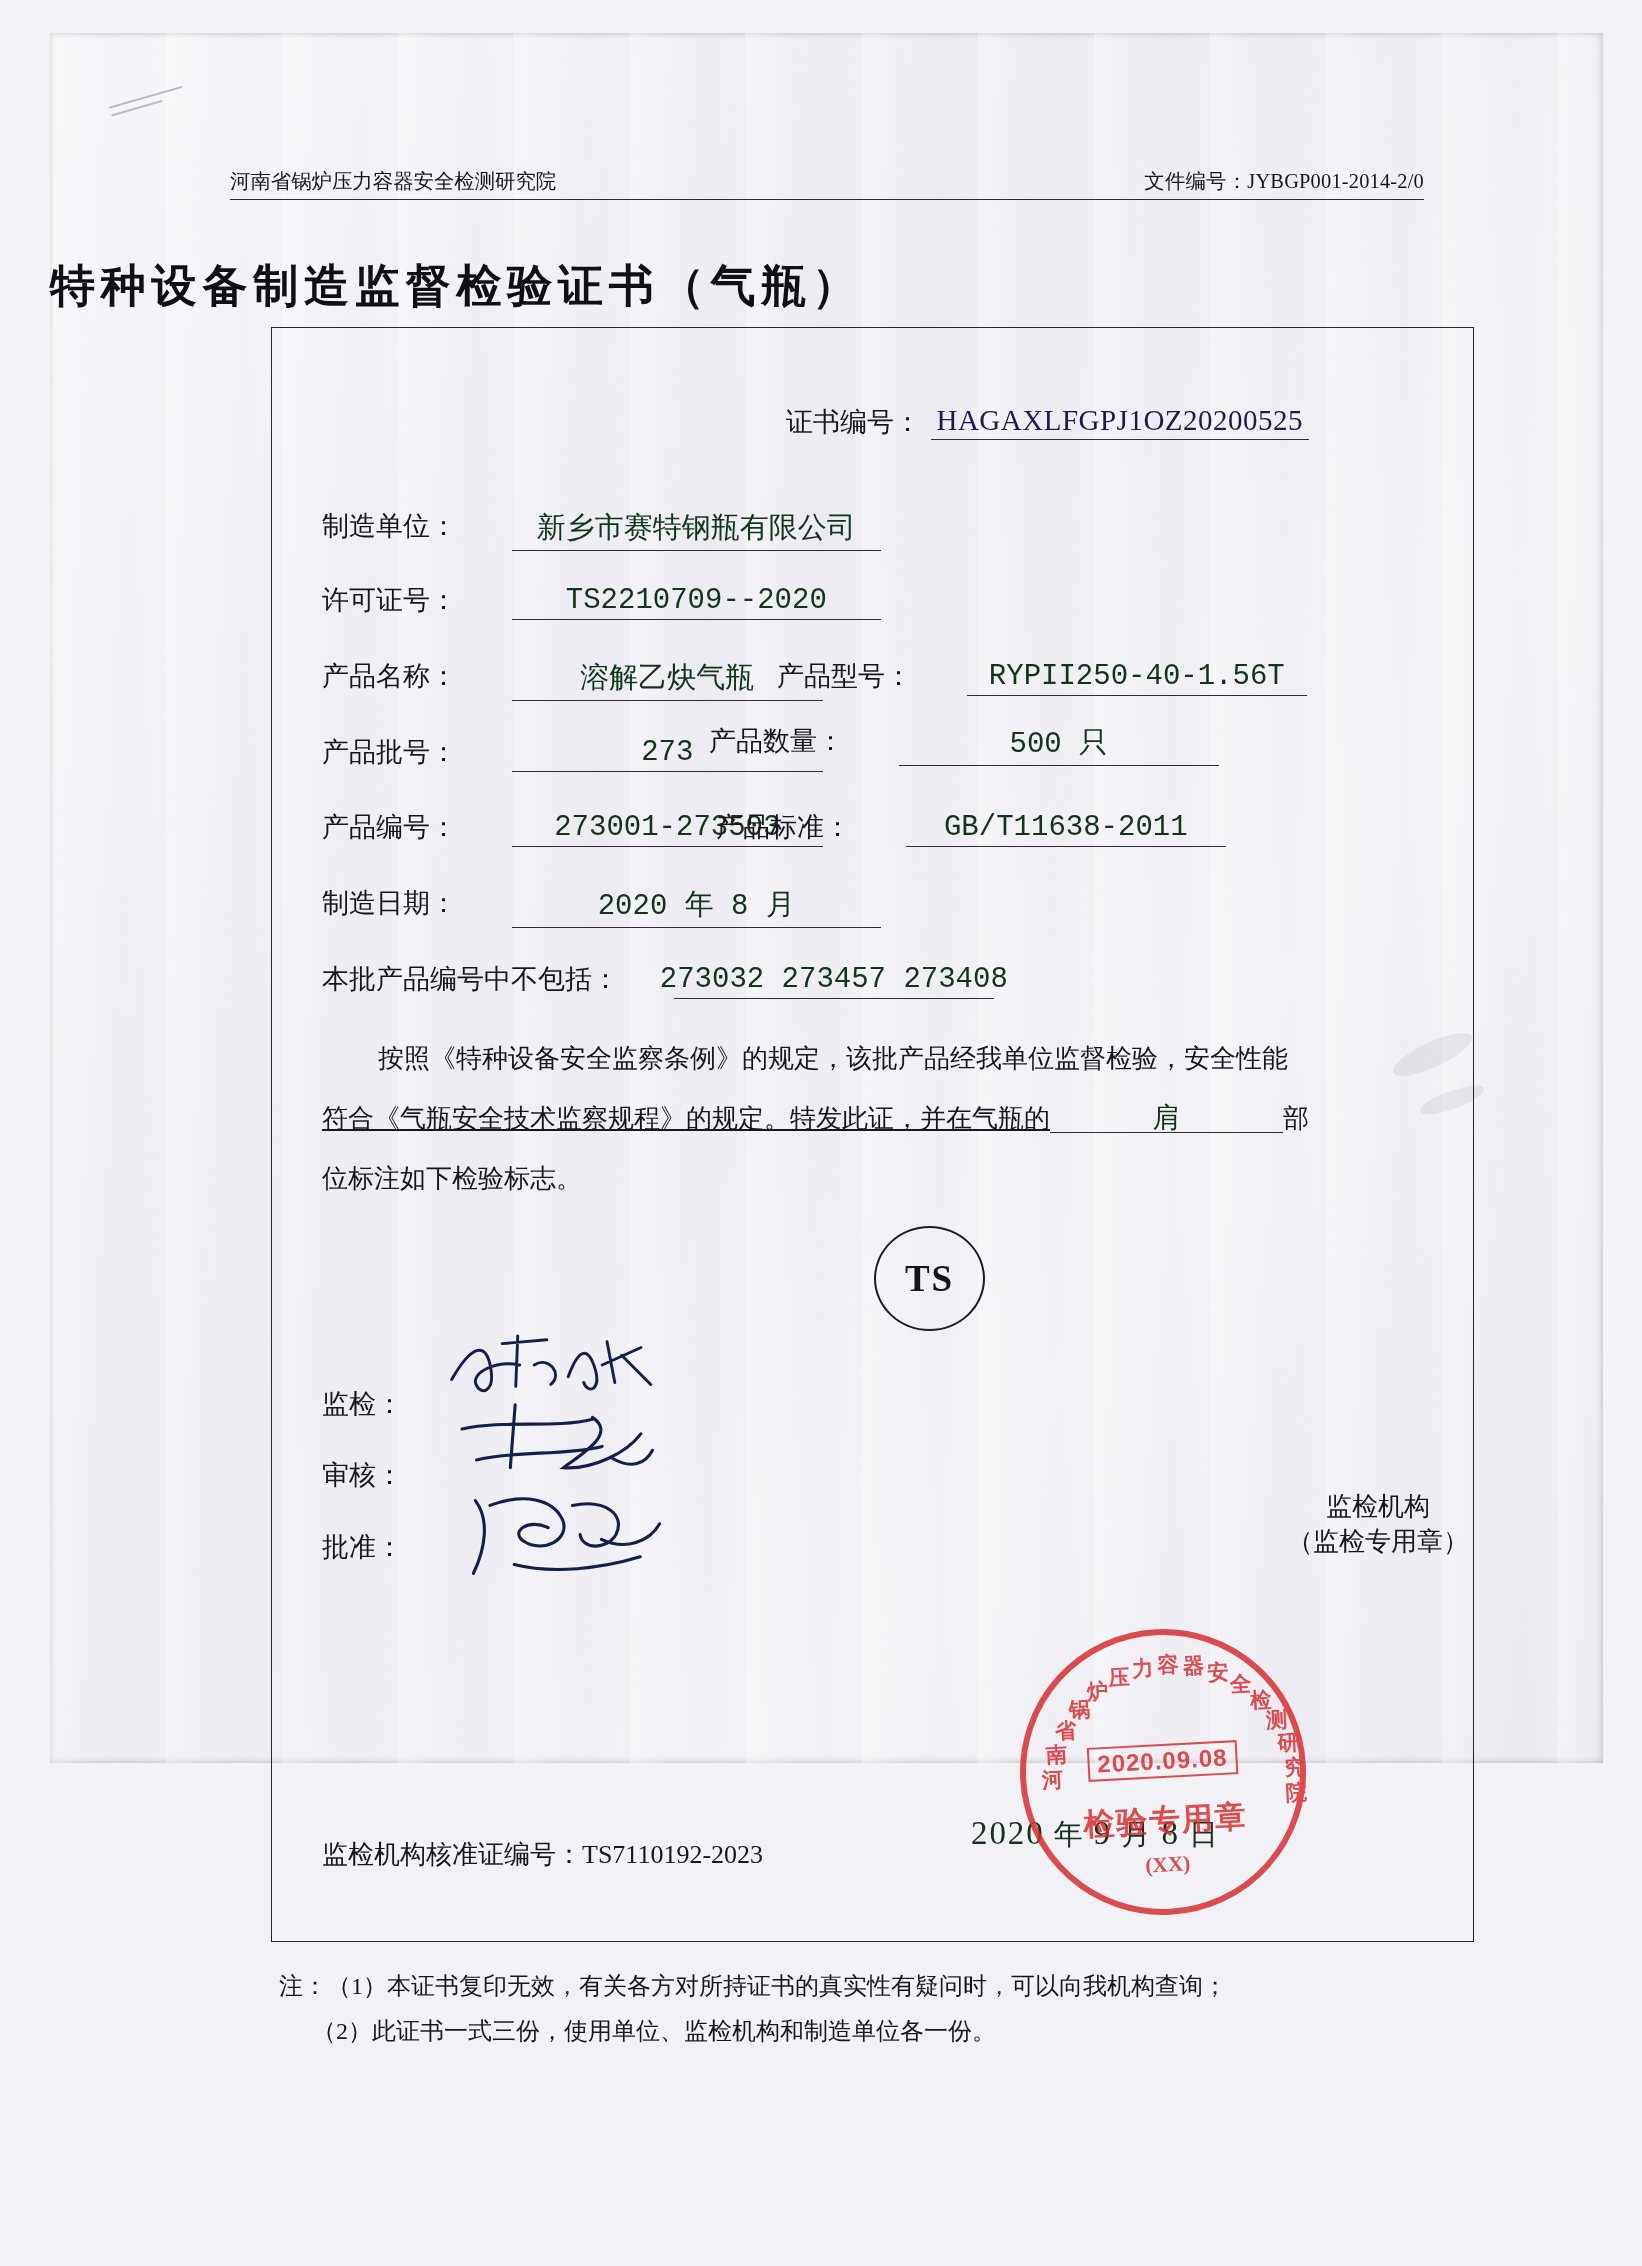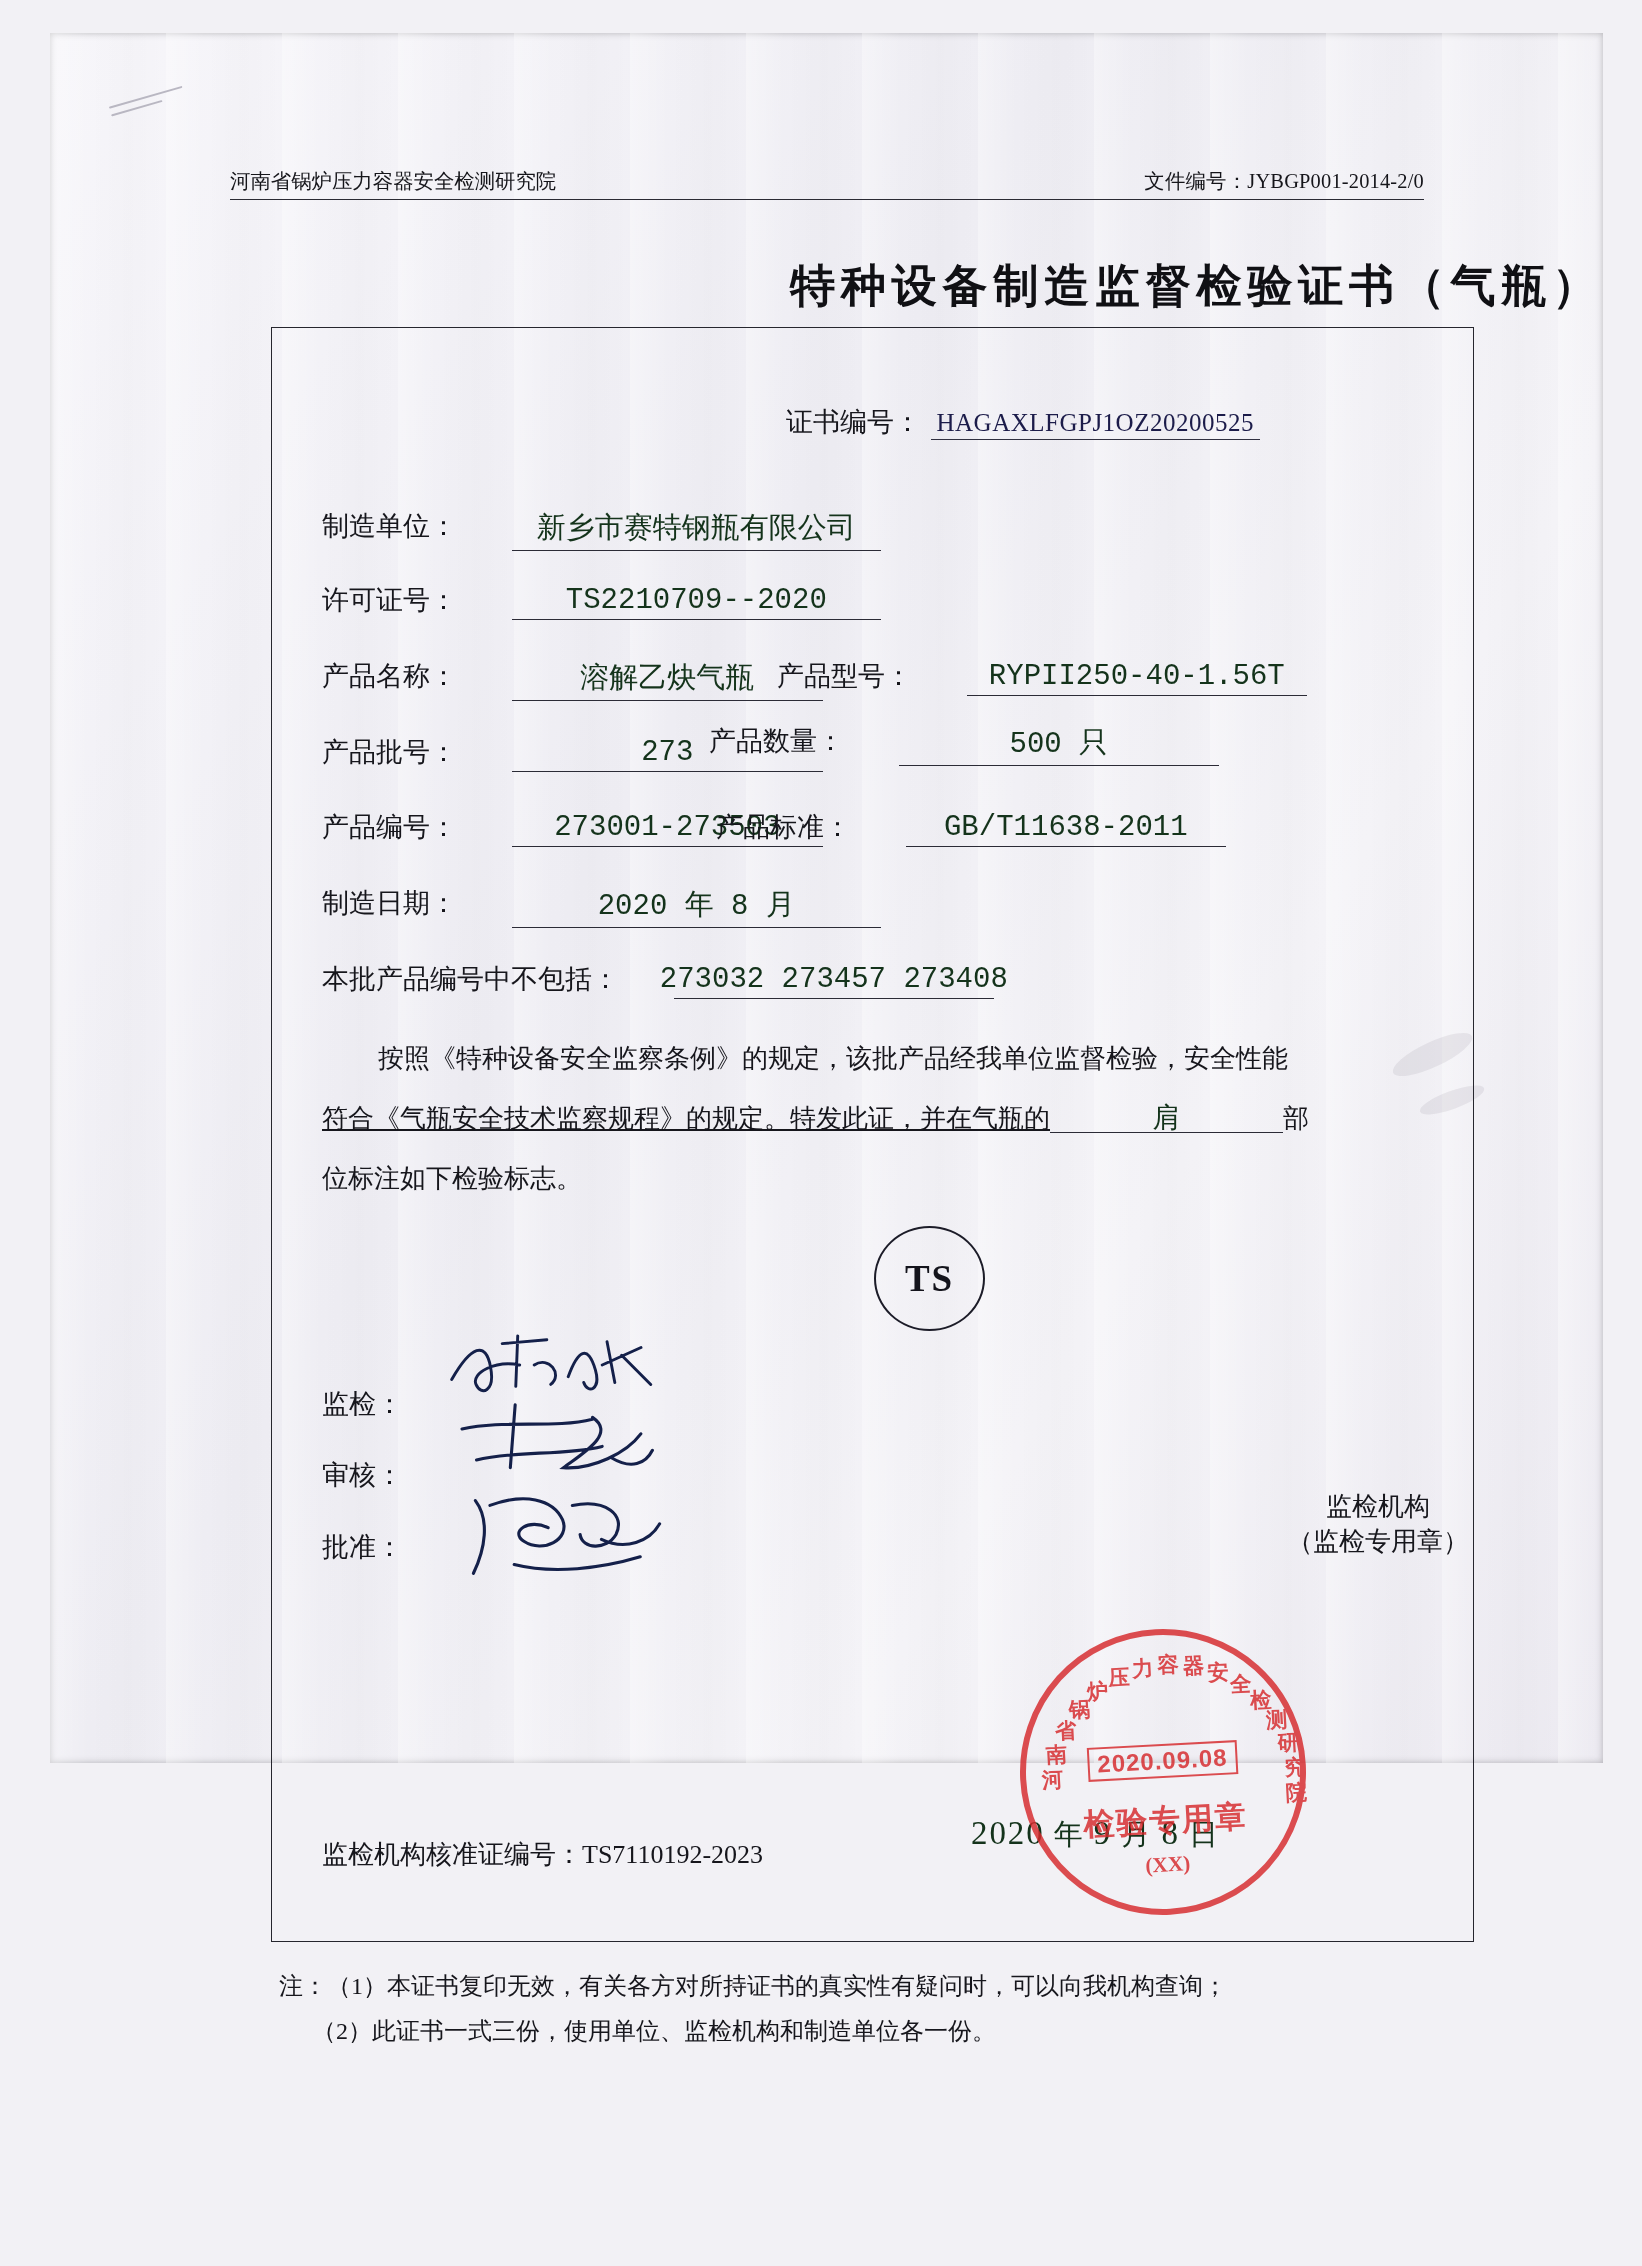--- a/index.html
+++ b/index.html
@@ -69,21 +69,21 @@
     border-bottom: 1.9px solid #2a2a33;
     font-family:"Liberation Serif", serif;
   }
   .hdr .right { letter-spacing:0.2px; }
 
   .title {
     position:absolute;
     top: 223px;
     left:0;
     width: 100%;
-    text-align:right;
+    text-align:left;
     font-size: 45px;
     font-weight:bold;
     letter-spacing: 5.8px;
     color:#101014;
     font-family:"Liberation Serif", serif;
   }
 
   
   .box {
     position:absolute;
@@ -100,21 +100,21 @@
     left: 514px;
     top: 76px;
     display:flex;
     align-items:flex-end;
     font-size: 27px;
     color:#16161c;
   }
   .cert-no-row .label{ margin-right:9.7px; }
   .cert-no-row .val{
     font-family:"Liberation Serif", serif;
-    font-size: 25px;
+    font-size: 29px;
     color:#1c1c4a;
     border-bottom: 1.9px solid #303040;
     padding: 0 5.8px 1.9px 5.8px;
     letter-spacing: 0.5px;
   }
 
   .field {
     position:absolute;
     display:flex;
     align-items:flex-start;

